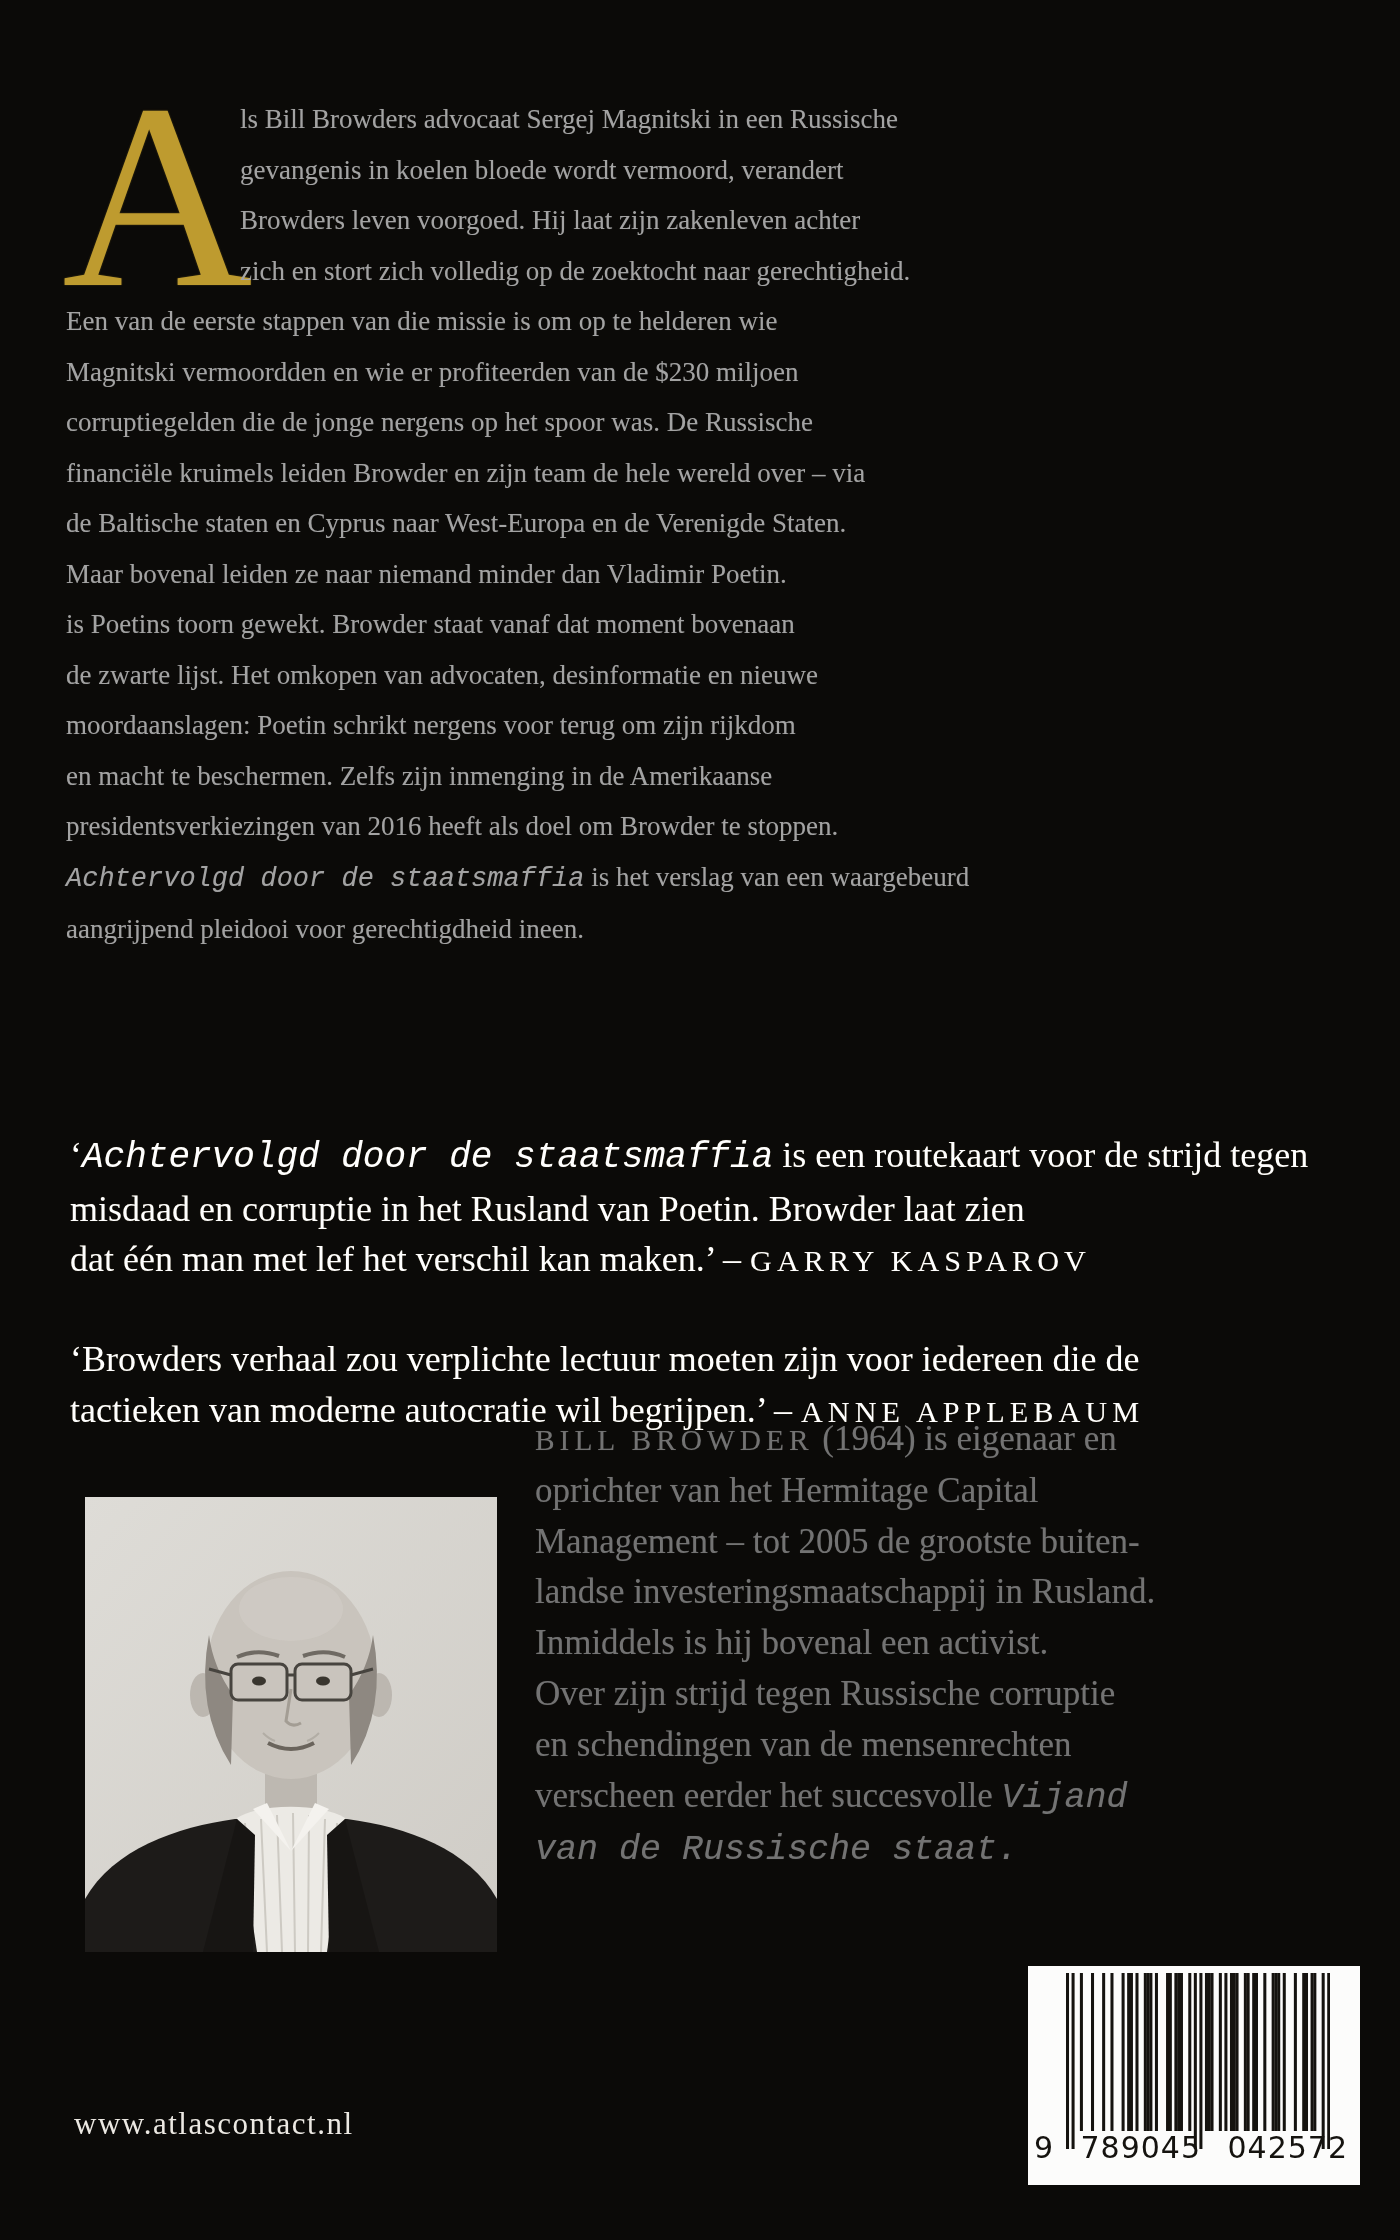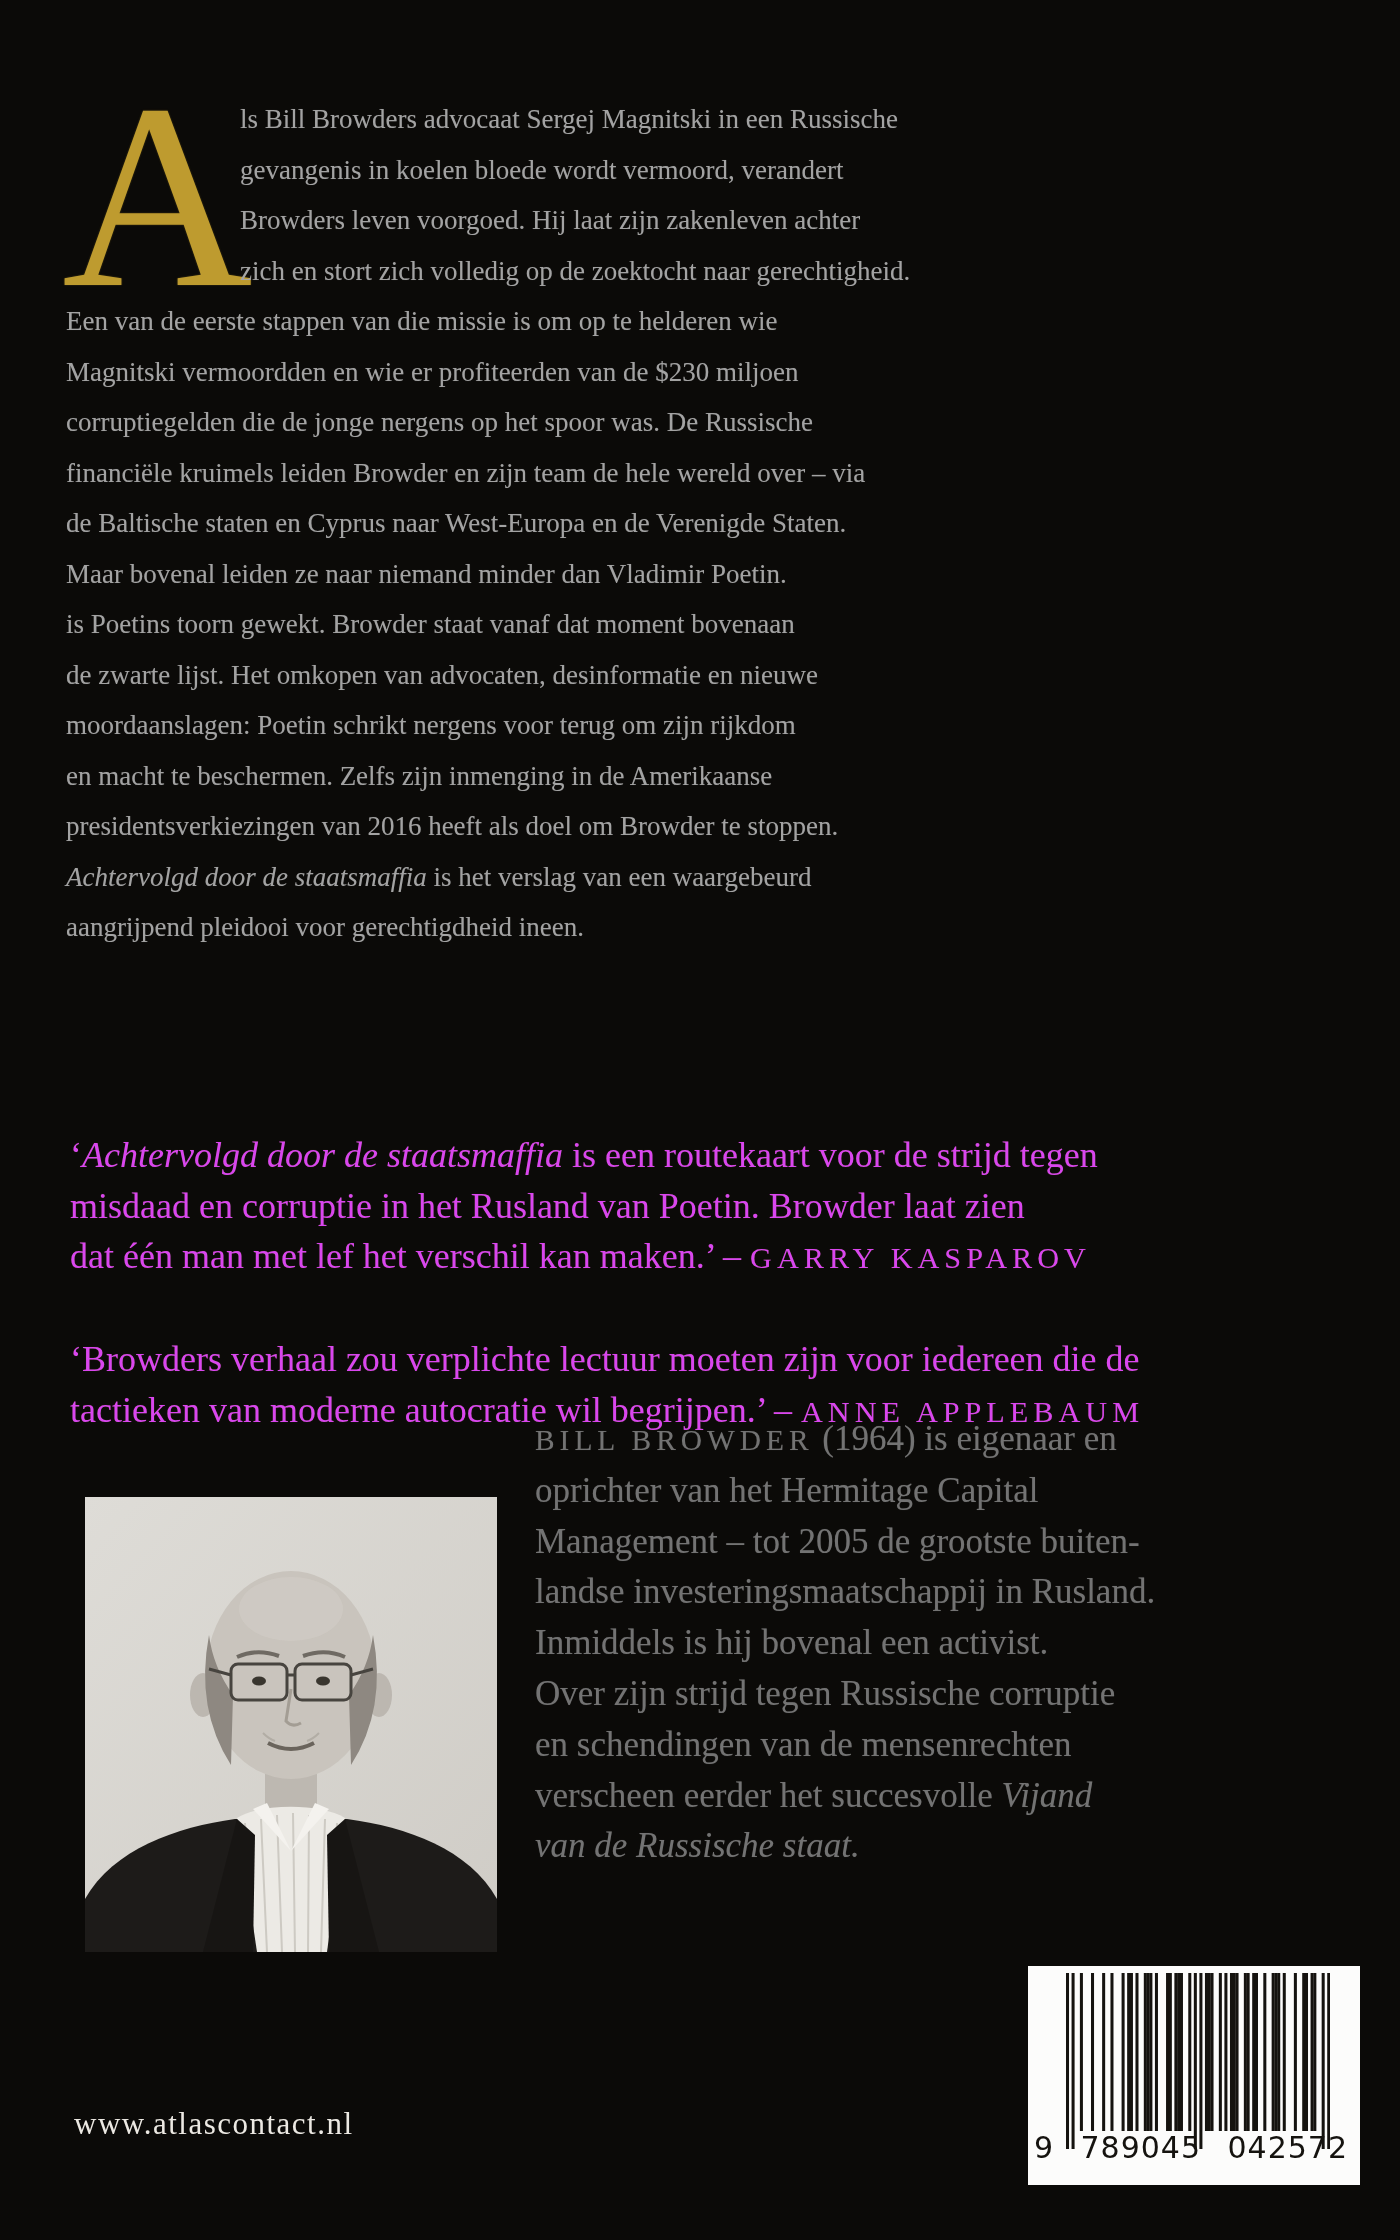--- a/index.html
+++ b/index.html
@@ -14,26 +14,26 @@
     font-size:264px;line-height:1;color:#be9b2f;
     text-shadow:0 0 2px rgba(190,155,47,.35);
   }
   .blurb{
     position:absolute;left:66px;top:94px;width:1270px;
     color:#a3a3a3;font-size:27px;line-height:50.5px;
     text-shadow:0 0 1px rgba(255,255,255,.18);
   }
   .line{white-space:nowrap;}
   .blurb .line.indent{padding-left:174px;}
-  .it{font-style:italic;}
+  .it{font-style:italic;font-family:Liberation Mono, monospace;}
   .sc{letter-spacing:5px;font-size:0.84em;}
   
   .quote{
     position:absolute;left:70px;width:1280px;
-    color:#d946ef;font-size:36px;line-height:50.5px;
+    color:#ffffff;font-size:36px;line-height:50.5px;
     text-shadow:0 0 1px rgba(196,161,75,.3);
   }
   .quote-kasparov{top:1130px;}
   .quote-applebaum{top:1334px;}
   
   .photo{
     position:absolute;left:85px;top:1497px;width:412px;height:455px;
   }
   .photo svg{display:block;width:100%;height:100%;}
   .bio{

